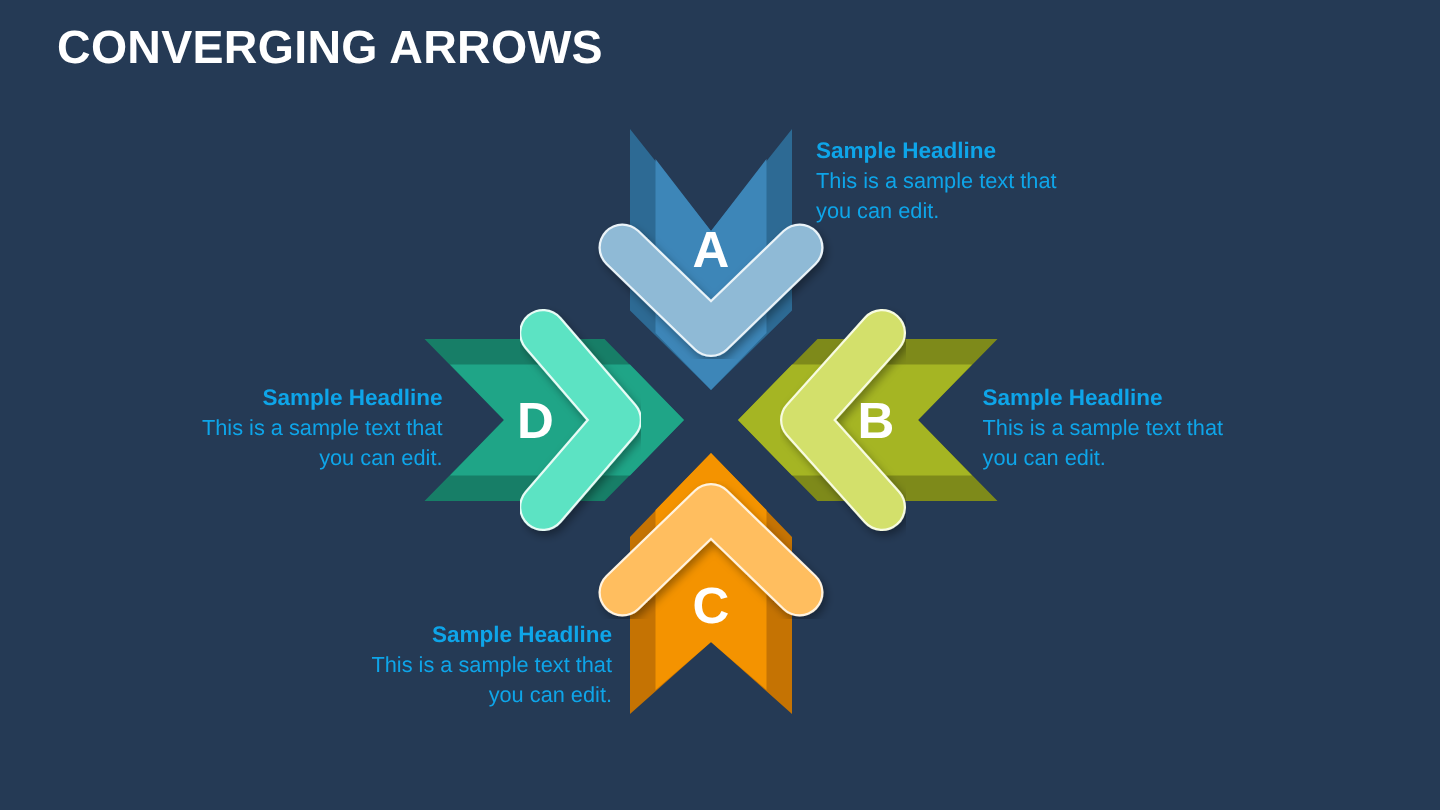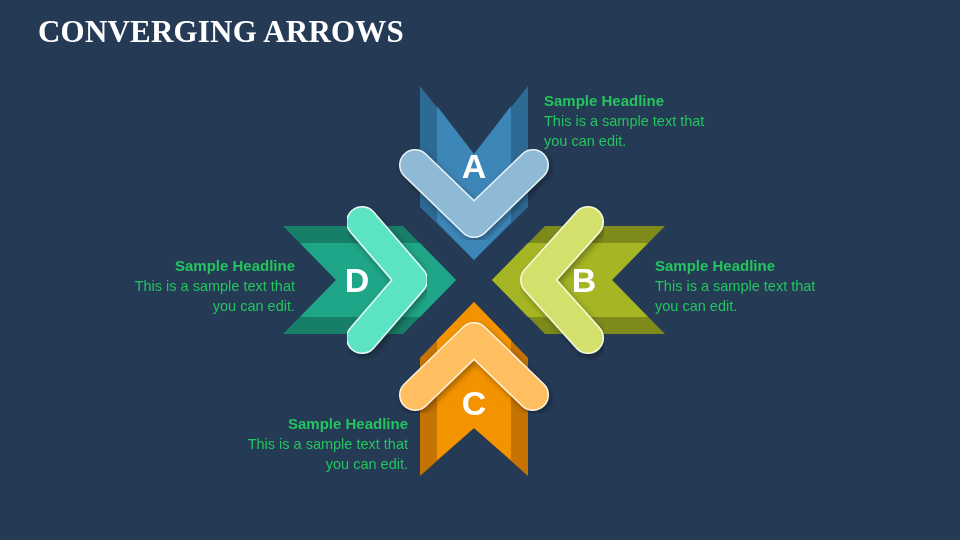--- a/index.html
+++ b/index.html
@@ -1,19 +1,19 @@
 <!DOCTYPE html>
 <html><head>
 <meta charset="utf-8">
 <style>
   html, body { margin:0; padding:0; }
   body { width:960px; height:540px; background:#253a55; position:relative; overflow:hidden; font-family:"Liberation Sans", sans-serif; }
-  .title { position:absolute; left:38px; top:14px; font-size:31px; font-weight:bold; color:#ffffff; letter-spacing:0.2px;font-family:Liberation Serif, serif; }
+  .title { position:absolute; left:38px; top:14px; font-size:31px; font-weight:bold; color:#ffffff; letter-spacing:0.2px; }
   svg.diagram { position:absolute; left:0; top:0; }
-  .txt { position:absolute; color:#22c55e; font-size:14.5px; line-height:20px; }
+  .txt { position:absolute; color:#0ea5e9; font-size:14.5px; line-height:20px; }
   .txt .hl { font-weight:bold; font-size:15px; display:block; }
   .txt .body { display:block; }
   .right { text-align:right; }
   .letter { font-family:"Liberation Sans", sans-serif; font-weight:bold; font-size:34px; fill:#ffffff; }
 </style>
 </head>
 <body>
 
 <div class="title">CONVERGING ARROWS</div>
 

